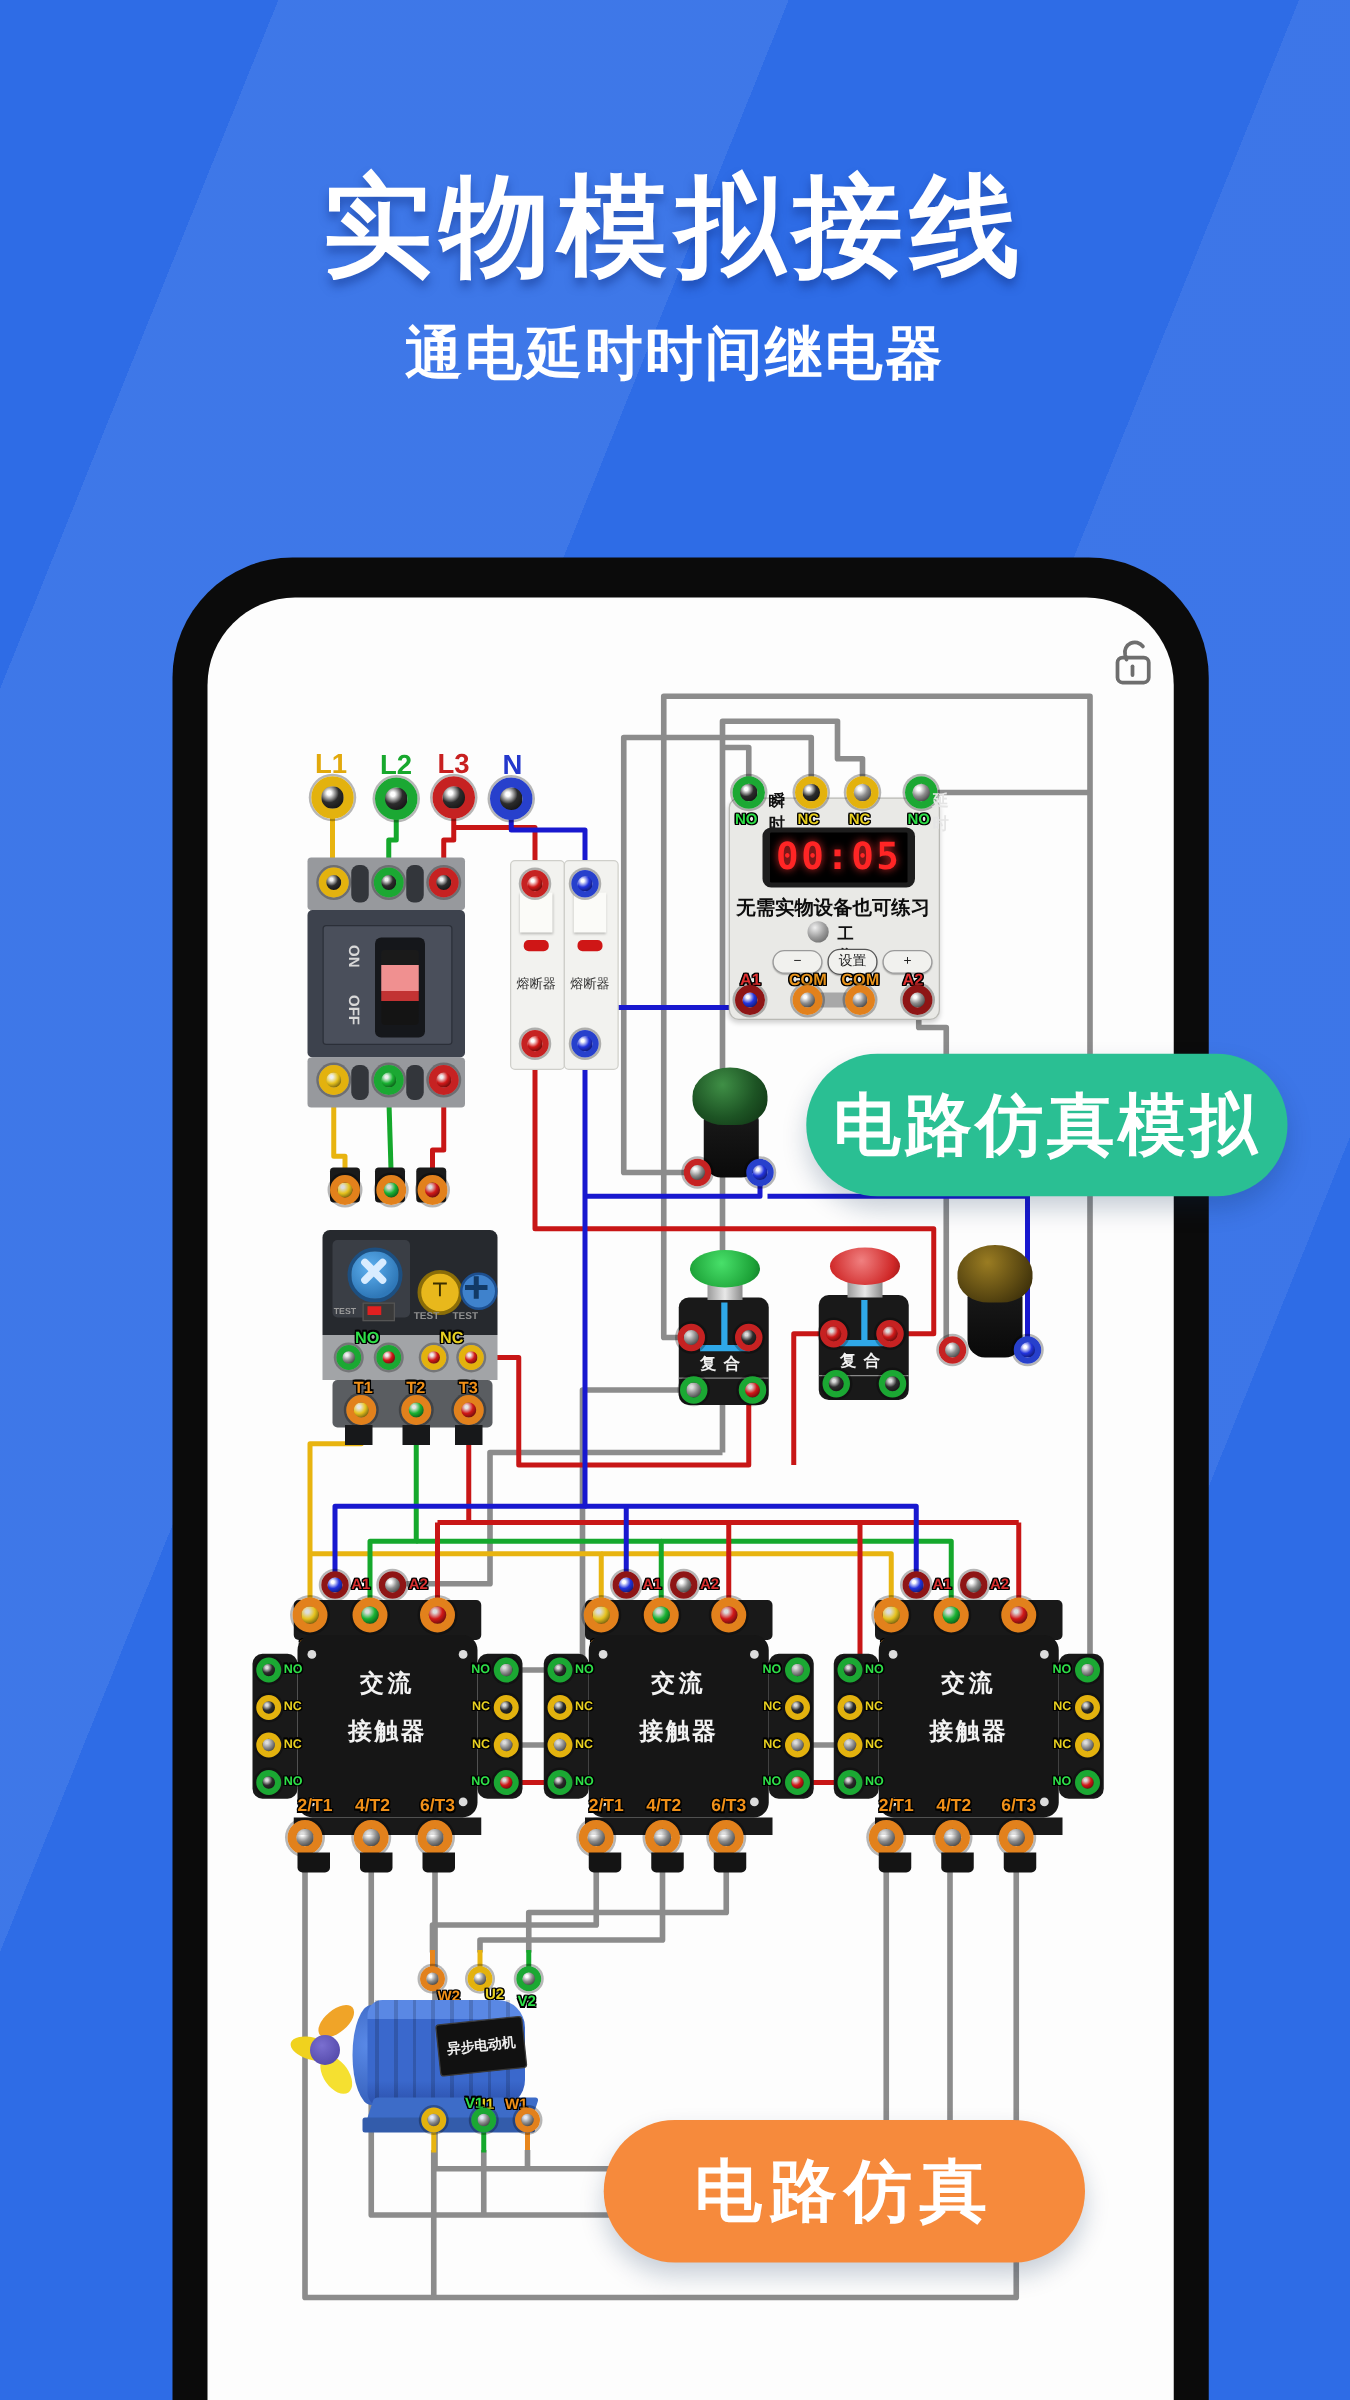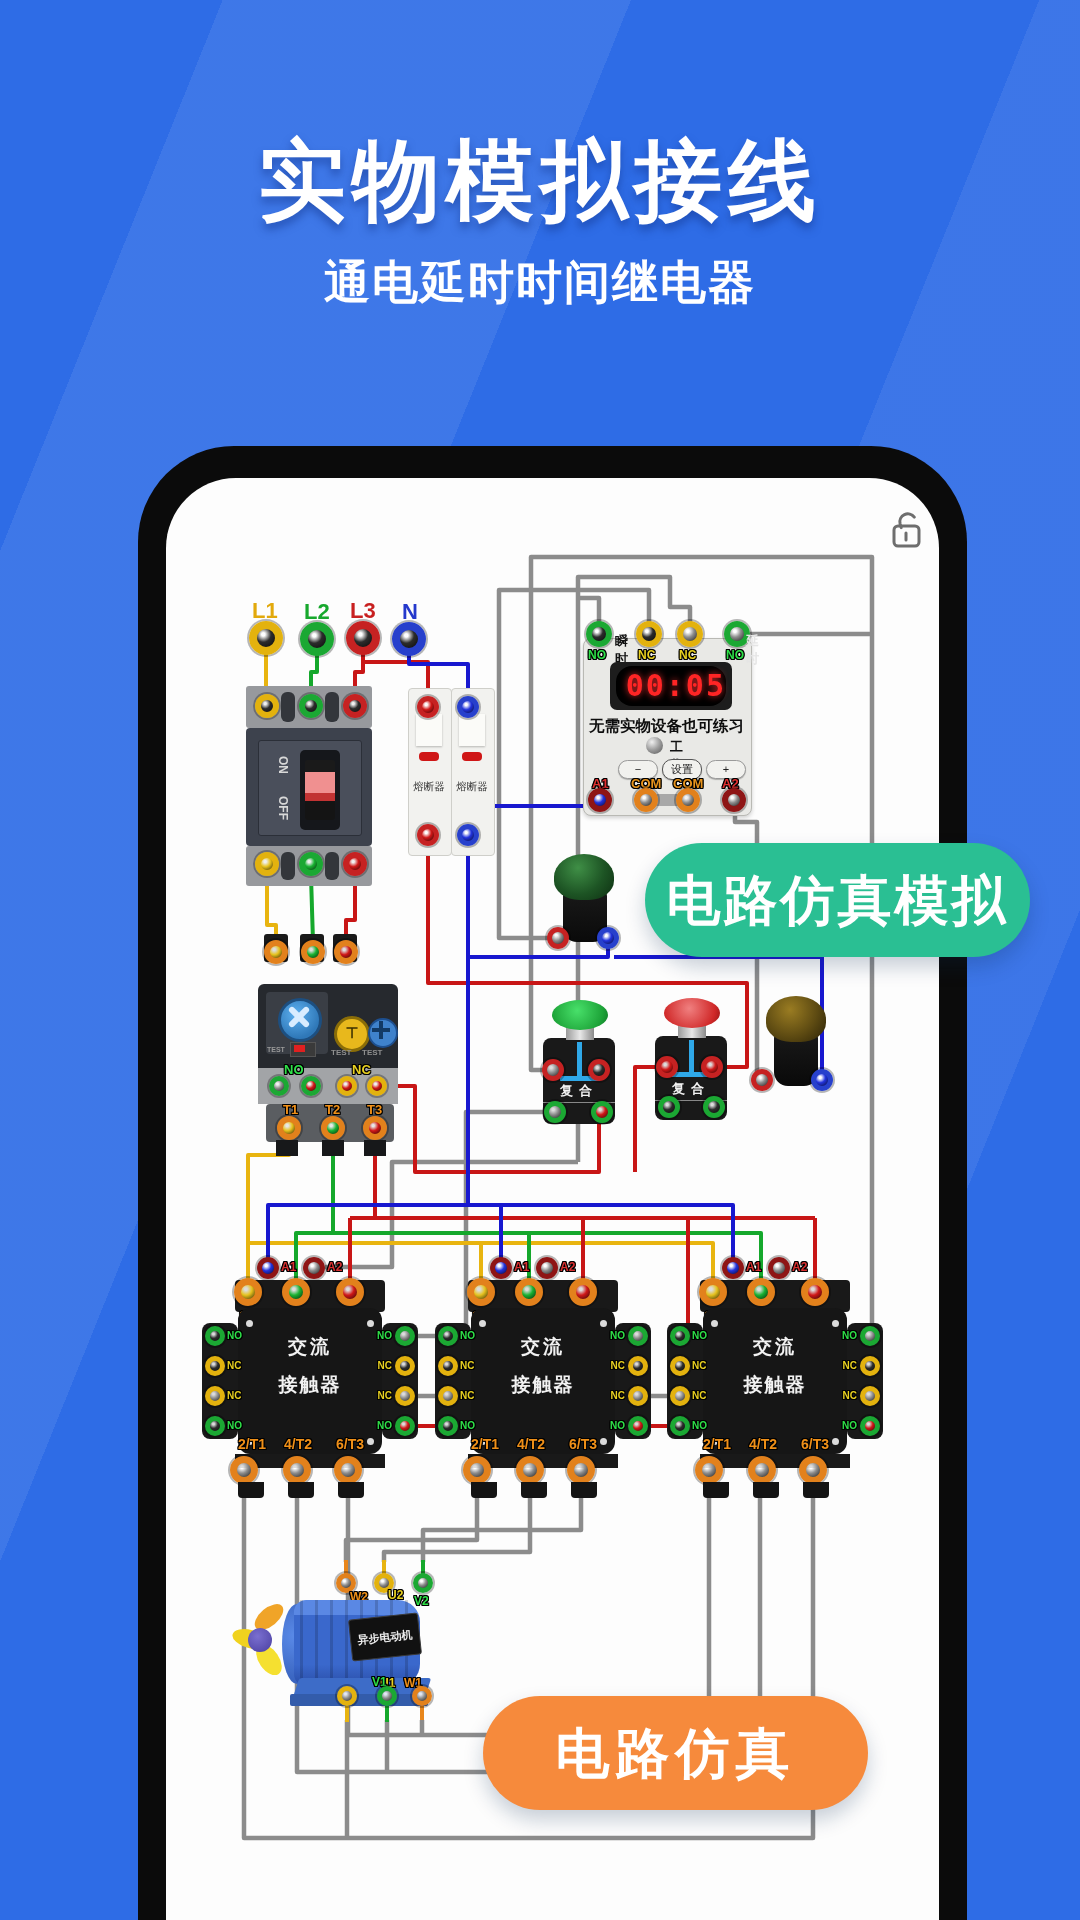--- a/index.html
+++ b/index.html
@@ -189,21 +189,21 @@
   <i class="t t26 r-ylw c-blk" style="left:636px;top:621px;"></i>
   <i class="t t26 r-ylw c-gry" style="left:677px;top:621px;"></i>
   <i class="t t26 r-grn c-gry" style="left:724px;top:621px;"></i>
   <span class="lbl" style="left:615px;top:632px;font-size:13px;color:#111;">瞬时</span>
   <span class="lbl" style="left:702px;top:632px;font-size:13px;color:#e5e5e5;margin-left:44px;">延时</span>
   <span class="lbl ol" style="left:588px;top:648px;font-size:12px;color:#2ee048;">NO</span>
   <span class="lbl ol" style="left:638px;top:648px;font-size:12px;color:#e8d020;">NC</span>
   <span class="lbl ol" style="left:679px;top:648px;font-size:12px;color:#e8d020;">NC</span>
   <span class="lbl ol" style="left:726px;top:648px;font-size:12px;color:#2ee048;">NO</span>
   <div class="abs" style="left:610px;top:662px;width:122px;height:48px;background:#1d1d1d;border-radius:7px;"></div>
-  <div class="abs seg" style="left:616px;top:666px;width:110px;height:40px;background:#000;border-radius:16px;color:#ff2525;font-size:30px;font-weight:bold;text-align:right;line-height:40px;letter-spacing:2px;text-shadow:0 0 7px rgba(255,50,50,.85);">00:05</div>
+  <div class="abs seg" style="left:616px;top:666px;width:110px;height:40px;background:#000;border-radius:1px;color:#ff2525;font-size:30px;font-weight:bold;text-align:center;line-height:40px;letter-spacing:2px;text-shadow:0 0 7px rgba(255,50,50,.85);">00:05</div>
   <span class="lbl" style="left:583px;top:716px;width:167px;text-align:center;font-size:15.5px;color:#0d0d0d;">无需实物设备也可练习</span>
   <div class="abs" style="left:646px;top:737px;width:17px;height:17px;border-radius:50%;background:radial-gradient(circle at 35% 30%,#f0f0f0,#9a9a9a 50%,#555);"></div>
   <span class="lbl" style="left:670px;top:738px;font-size:13px;color:#111;">工作</span>
   <span class="pillbtn" style="left:618px;top:760px;width:38px;height:17px;line-height:17px;">−</span>
   <span class="pillbtn" style="left:662px;top:759px;width:38px;height:19px;line-height:19px;border-color:#555;">设置</span>
   <span class="pillbtn" style="left:706px;top:760px;width:38px;height:17px;line-height:17px;">+</span>
   <span class="lbl ol" style="left:592px;top:776px;font-size:13px;color:#e03030;">A1</span>
   <span class="lbl ol" style="left:631px;top:776px;font-size:13px;color:#e8941c;">COM</span>
   <span class="lbl ol" style="left:673px;top:776px;font-size:13px;color:#e8941c;">COM</span>
   <span class="lbl ol" style="left:722px;top:776px;font-size:13px;color:#e03030;">A2</span>

